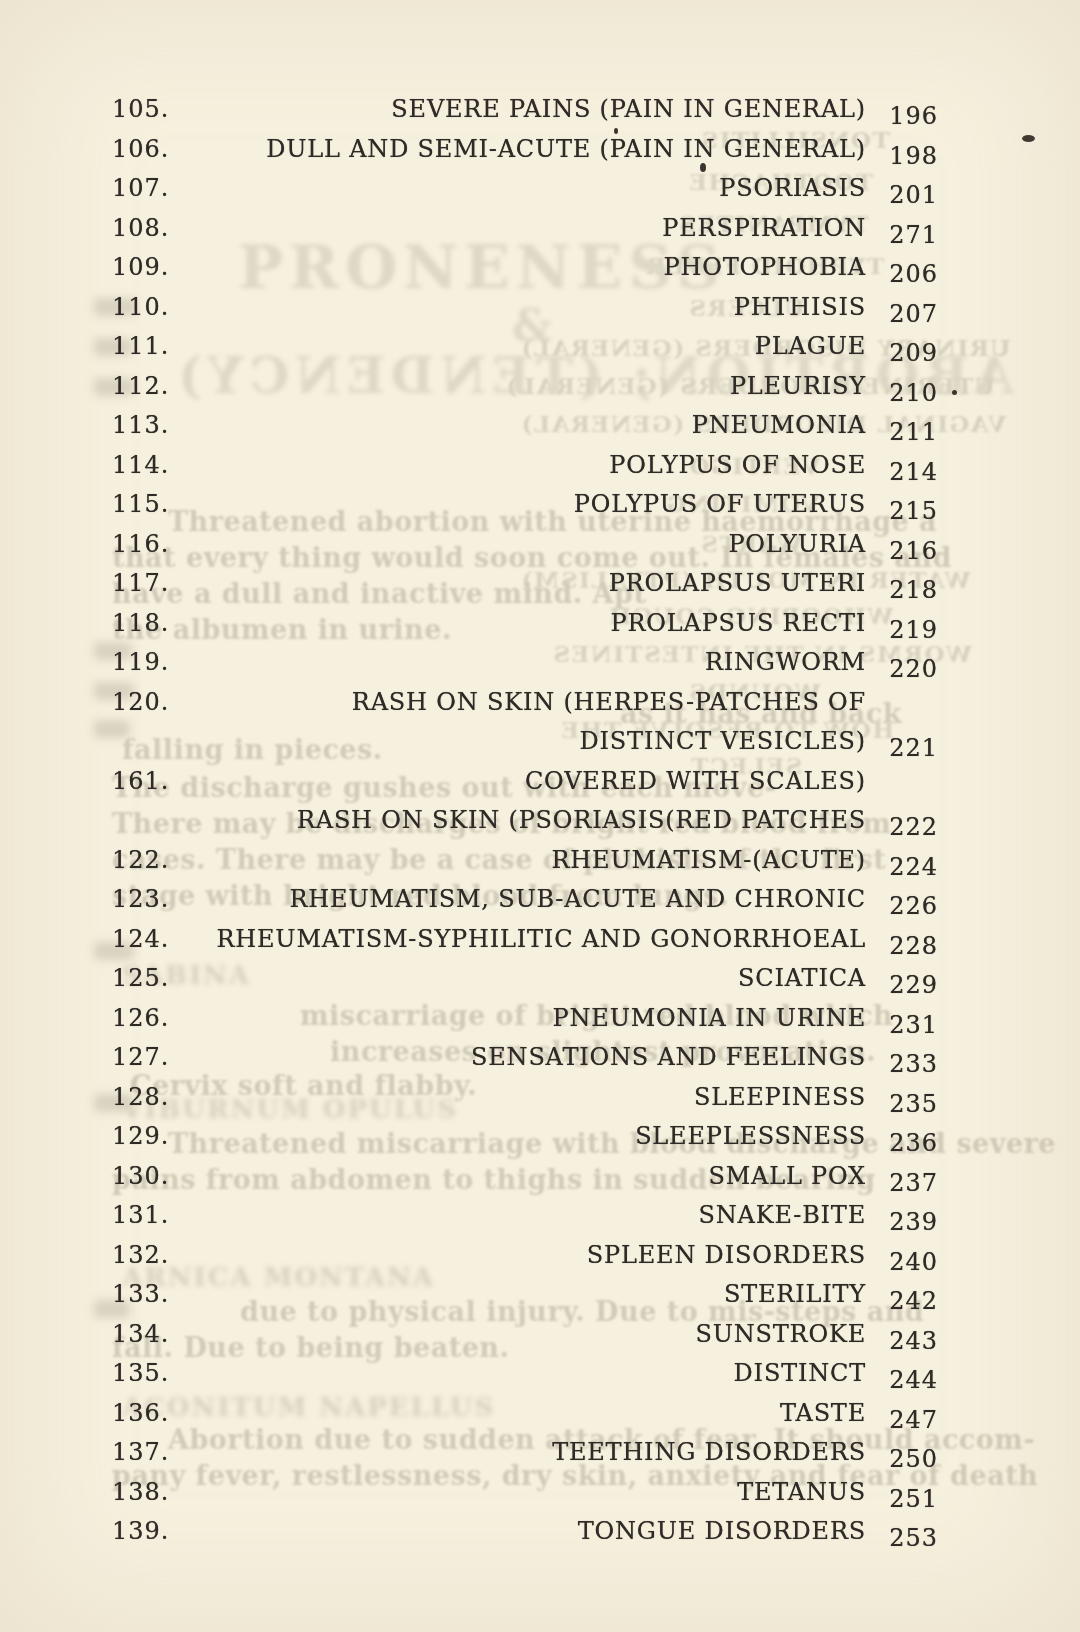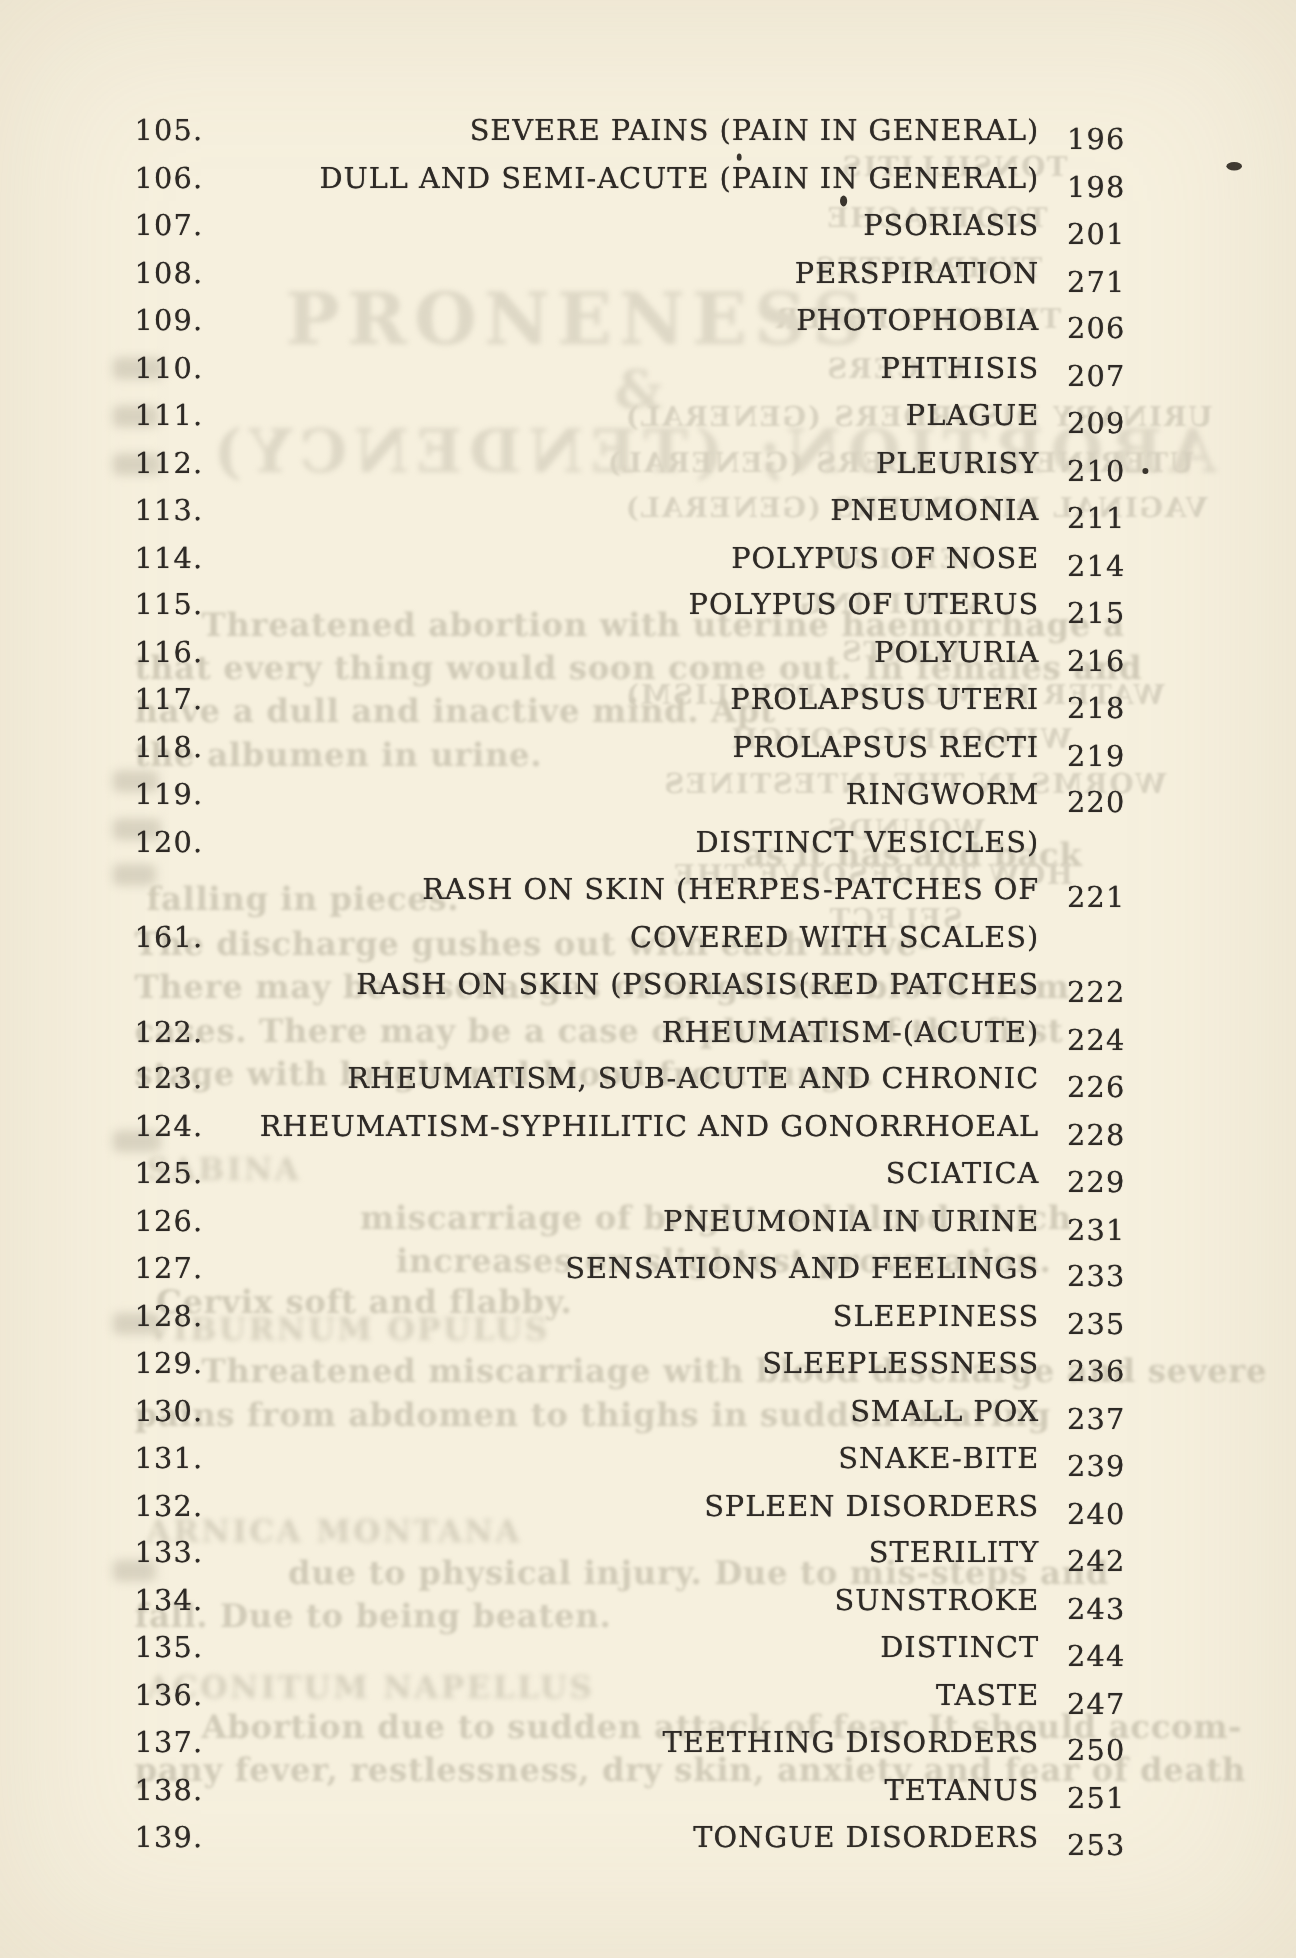--- a/index.html
+++ b/index.html
@@ -201,22 +201,22 @@
       <div class="row">
         <span class="num">119.</span>
         <span class="ttl">
           <div>RINGWORM</div>
         </span>
         <span class="pg">220</span>
       </div>
       <div class="row">
         <span class="num">120.</span>
         <span class="ttl">
+          <div>RASH ON SKIN (HERPES-PATCHES OF</div>
           <div>DISTINCT VESICLES)</div>
-          <div>RASH ON SKIN (HERPES-PATCHES OF</div>
         </span>
         <span class="pg">221</span>
       </div>
       <div class="row">
         <span class="num">161.</span>
         <span class="ttl">
           <div>COVERED WITH SCALES)</div>
           <div>RASH ON SKIN (PSORIASIS(RED PATCHES</div>
         </span>
         <span class="pg">222</span>

